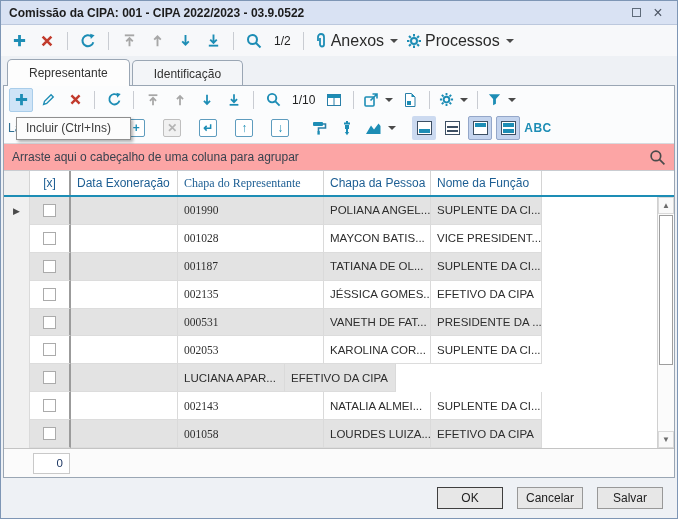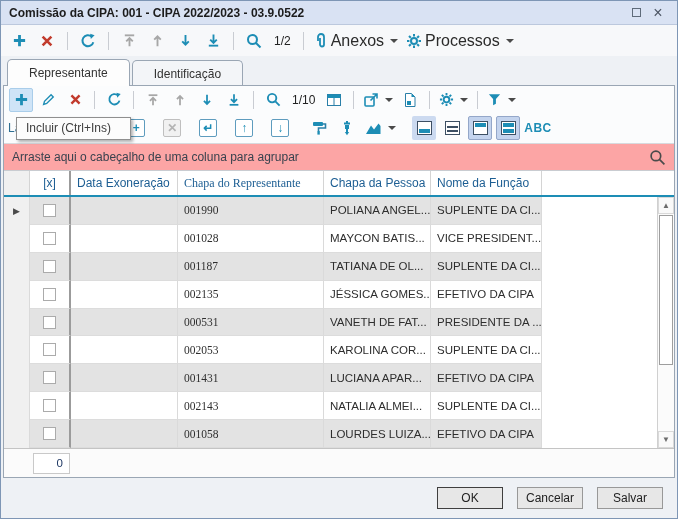--- a/index.html
+++ b/index.html
@@ -458,21 +458,20 @@
     <div class="gcell col-fill"></div>
   </div>
           <div class="grow stripe">
     <div class="gcell col-ind">
               <span></span>
             </div>
     <div class="gcell col-chk cbwrap st">
               <span class="cb"></span>
             </div>
     <div class="gcell col-exo st"></div>
-    <div class="gcell col-cha st">001431</div>
     <div class="gcell col-pes st">LUCIANA APAR...</div>
     <div class="gcell col-fun st">EFETIVO DA CIPA</div>
     <div class="gcell col-fill"></div>
   </div>
           <div class="grow">
     <div class="gcell col-ind">
               <span></span>
             </div>
     <div class="gcell col-chk cbwrap st">
               <span class="cb"></span>

